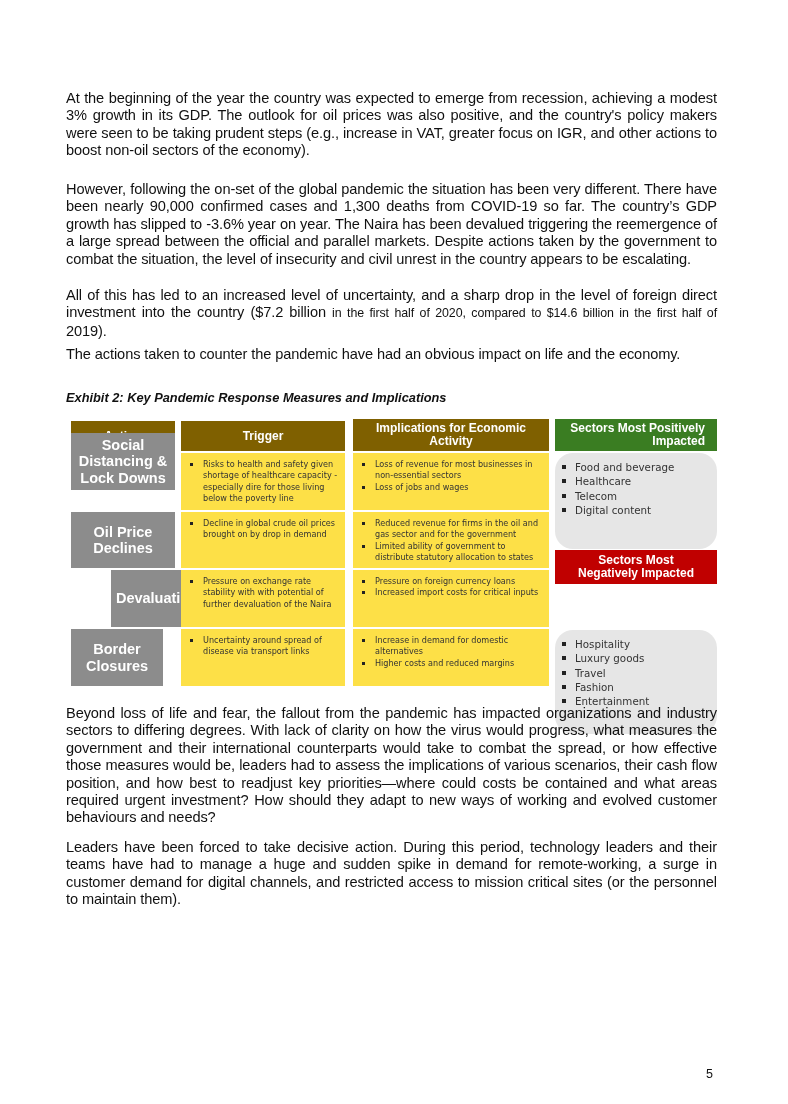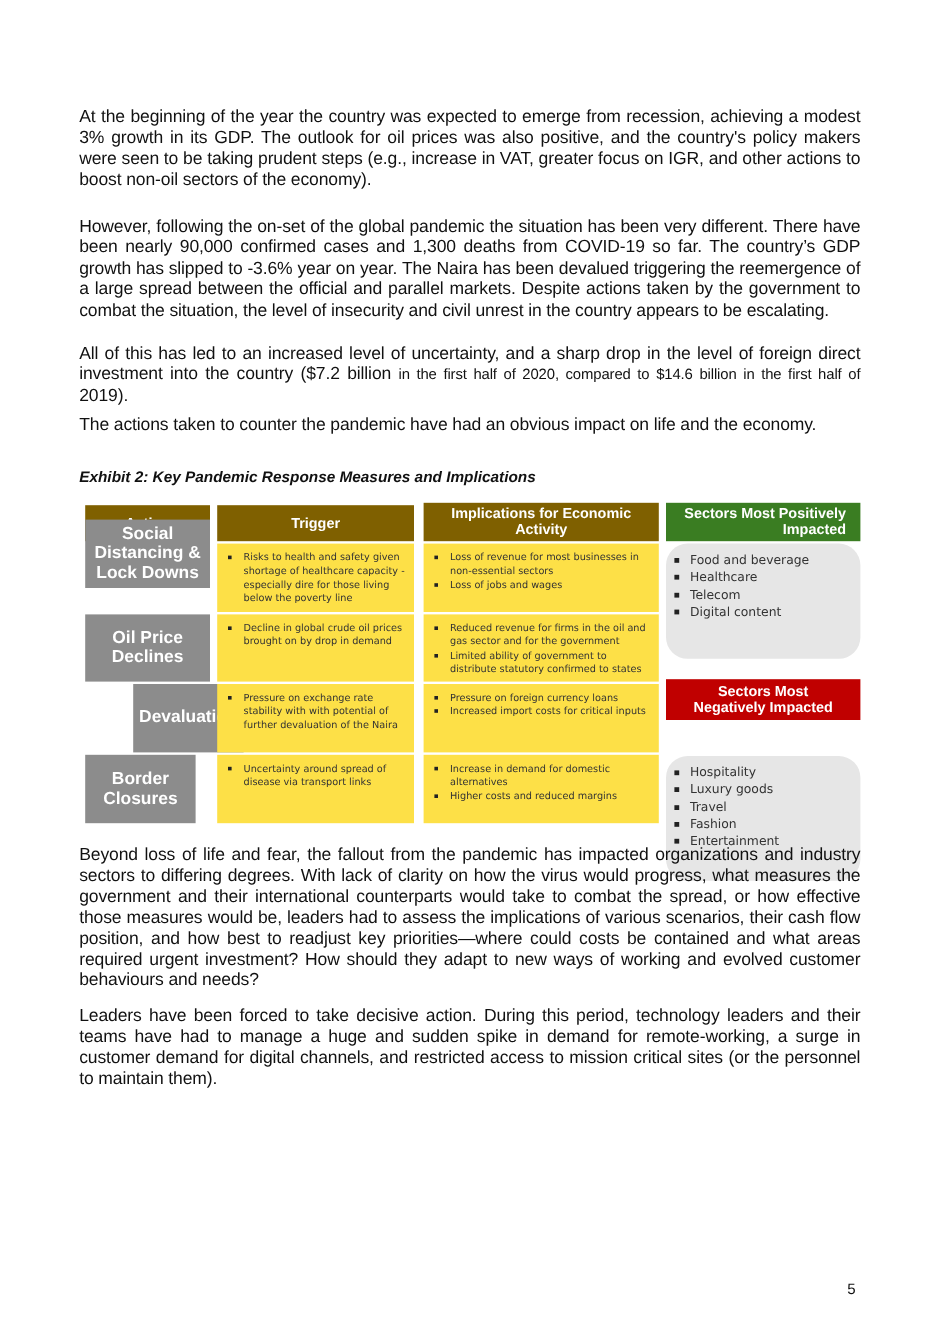--- a/index.html
+++ b/index.html
@@ -65,21 +65,21 @@
 
   <div class="cell action" style="left:71px;top:512px;width:104px;height:56px;">Oil Price Declines</div>
   <div class="cell body" style="left:181px;top:512px;width:164px;height:56px;">
     <ul>
         <li>Decline in global crude oil prices brought on by drop  in demand</li>
       </ul>
   </div>
   <div class="cell body" style="left:353px;top:512px;width:196px;height:56px;">
     <ul>
       <li>Reduced revenue for firms in the oil and gas sector and for the government</li>
-      <li>Limited ability of government to distribute statutory confirmed to states</li>
+      <li>Limited ability of government to distribute statutory allocation to states</li>
     </ul>
   </div>
 
   <div class="cell action" style="left:71px;top:570px;width:92px;height:57px;margin-left:40px;">Devaluation</div>
   <div class="cell body" style="left:181px;top:570px;width:164px;height:57px;">
     <ul>
         <li>Pressure on exchange rate stability with with potential of further devaluation of the Naira</li>
       </ul>
   </div>
   <div class="cell body" style="left:353px;top:570px;width:196px;height:57px;">
@@ -103,21 +103,21 @@
   </div>
 
   <div class="cell sectors" style="left:555px;top:453px;width:162px;height:96px;">
     <ul>
       <li>Food and beverage</li>
       <li>Healthcare</li>
       <li>Telecom</li>
       <li>Digital content</li>
     </ul>
   </div>
-  <div class="cell hdr hdr-red" style="left:555px;top:550px;width:162px;height:30px;padding:17px 12px;margin-top:16px;">Sectors Most Negatively Impacted</div>
+  <div class="cell hdr hdr-red" style="left:555px;top:550px;width:162px;height:30px;padding:17px 12px;">Sectors Most Negatively Impacted</div>
   <div class="cell sectors" style="left:555px;top:582px;width:162px;height:104px;margin-top:48px;">
     <ul>
       <li>Hospitality</li>
       <li>Luxury goods</li>
       <li>Travel</li>
       <li>Fashion</li>
       <li>Entertainment</li>
     </ul>
   </div>
 </div>

